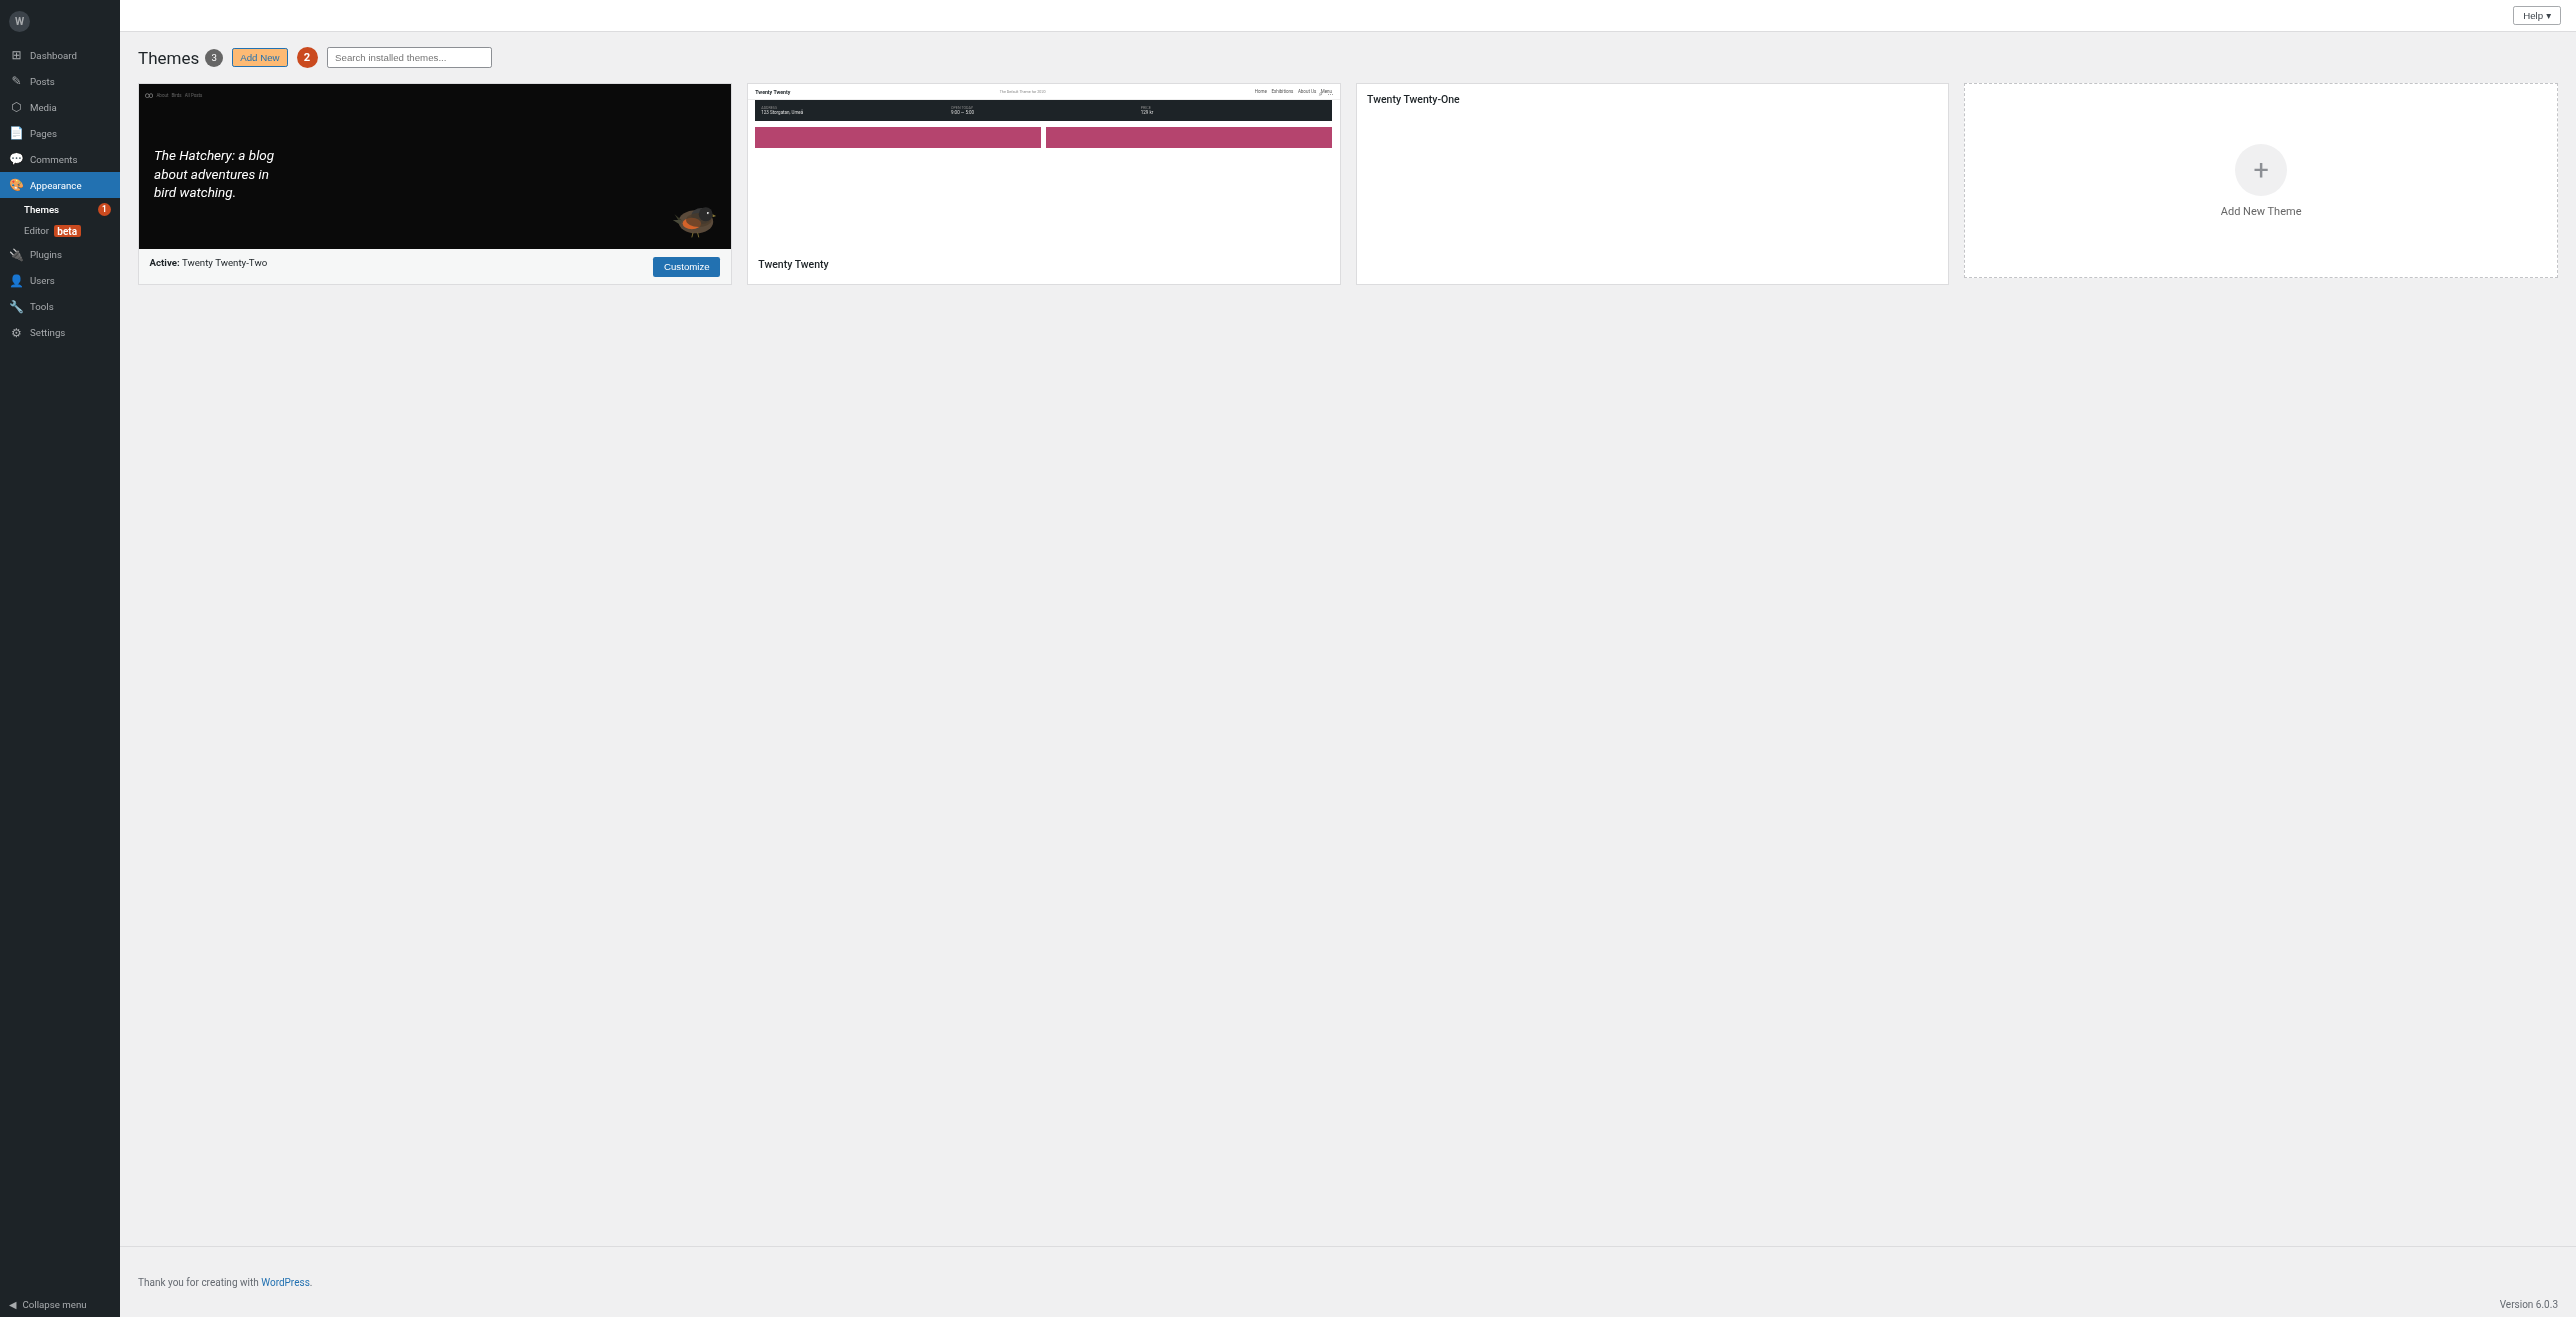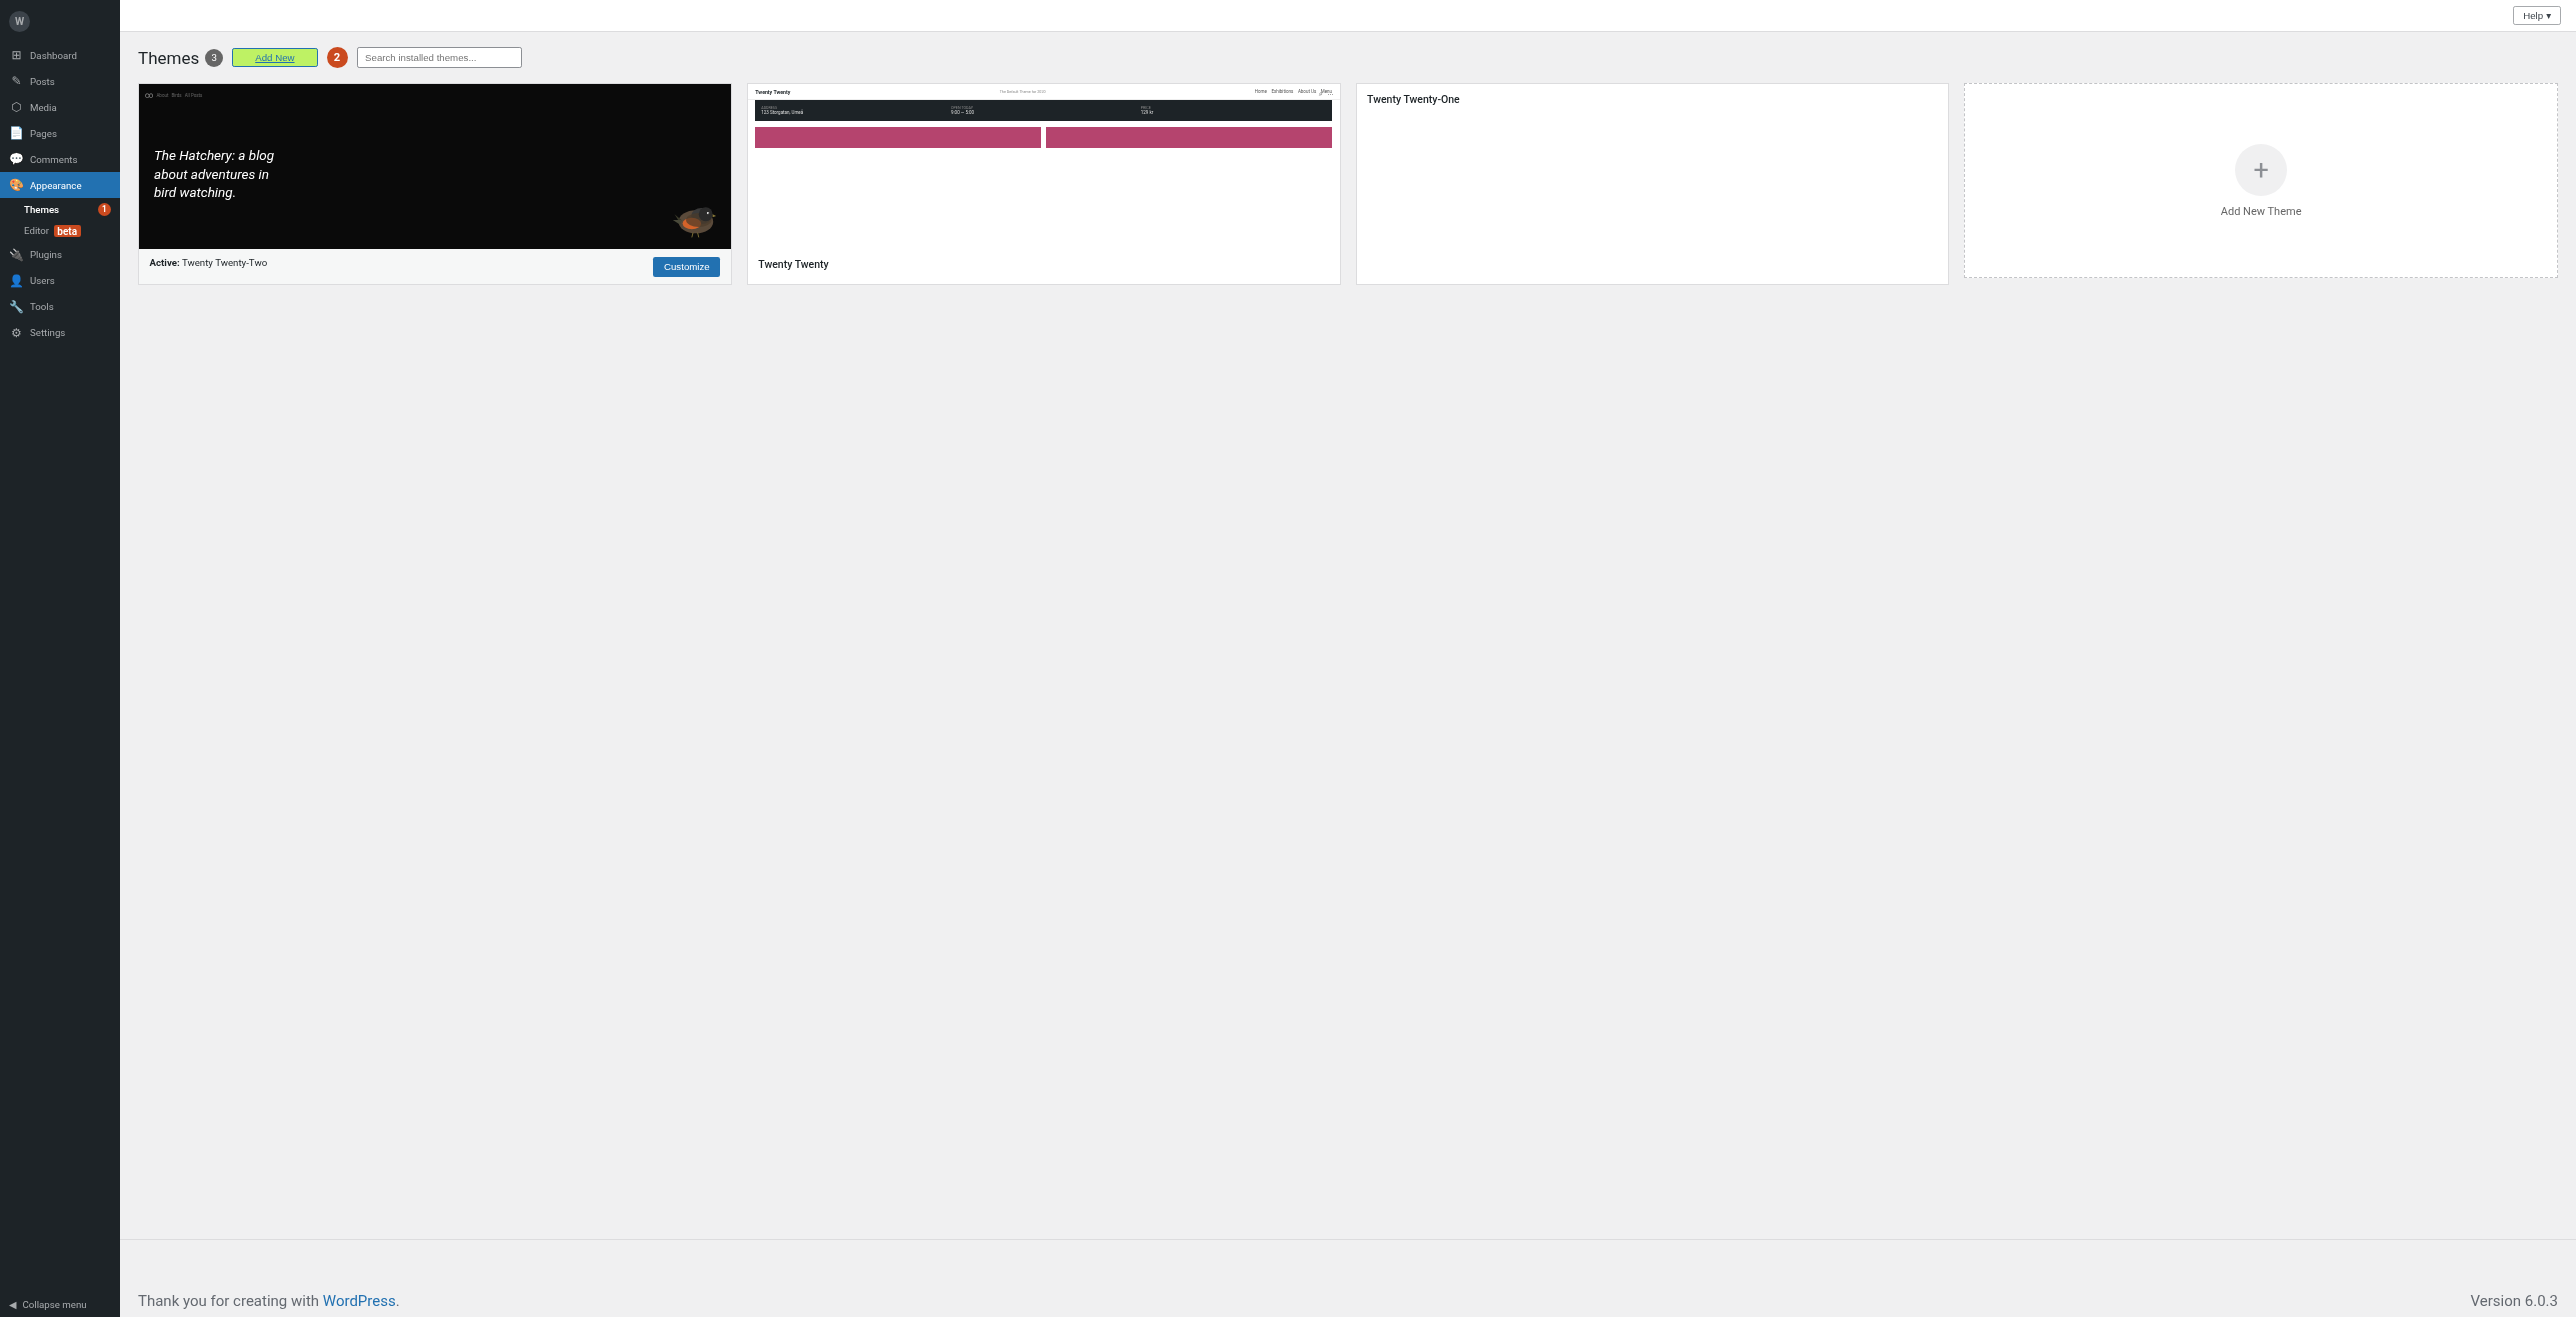--- a/index.html
+++ b/index.html
@@ -147,27 +147,26 @@
       color: #fff;
       border-radius: 50%;
       width: 18px; height: 18px;
       display: inline-flex;
       align-items: center;
       justify-content: center;
       font-size: 9.7px;
     }
     .add-new-btn {
       border: 0.7px solid #2271b1;
-      background: #bef264;
+      background: #fdba74;
       color: #2271b1;
-      padding: 3px 22px;
+      padding: 3px 7px;
       font-size: 9.7px;
       cursor: pointer;
       border-radius: 2.2px;
-      text-decoration: underline;
     }
     .search-badge {
       background: #ca4a1f;
       color: #fff;
       border-radius: 50%;
       width: 21px; height: 21px;
       display: inline-flex;
       align-items: center;
       justify-content: center;
       font-size: 11.2px;
@@ -384,25 +383,25 @@
       font-size: 27px;
       color: #8c8f94;
     }
     .add-theme-label { font-size: 11px; }
 
     
     #footer {
       background: #f0f0f1;
       border-top: 0.7px solid #dcdcde;
       padding: 7.5px 18px;
-      font-size: 15px;
+      font-size: 10px;
       color: #646970;
       display: flex;
       justify-content: space-between;
-      align-items: flex-end;
+      align-items: center;
       flex-shrink: 0;
     }
     .footer-wp-link { color: #2271b1; text-decoration: none; }
     .version-text { color: #646970; margin-top: 44px; }
   </style>
 </head>
 <body>
 
 <div id="sidebar">
   <div class="sidebar-logo">

